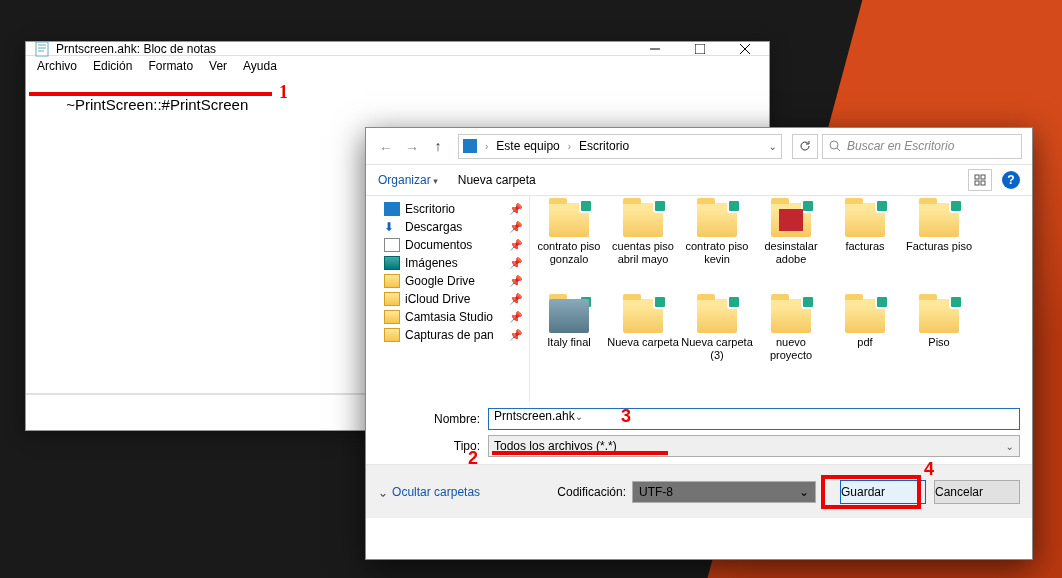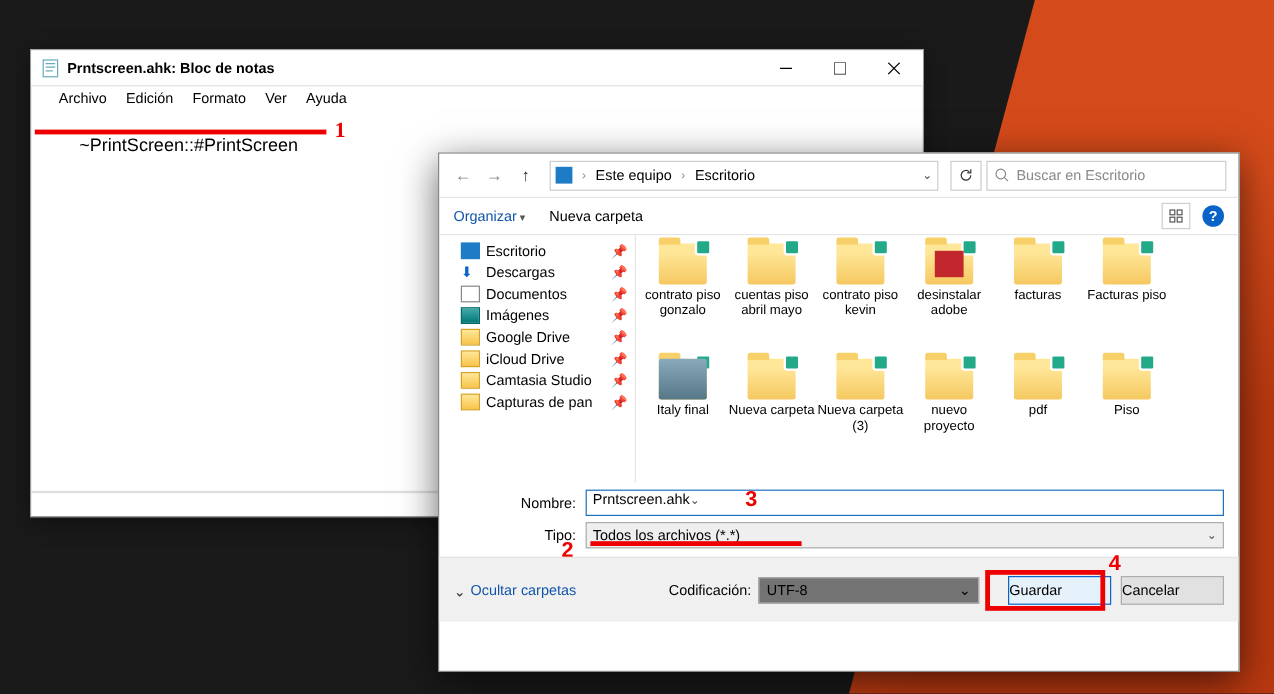--- a/index.html
+++ b/index.html
@@ -1,44 +1,44 @@
 <!DOCTYPE html>
 <html><head>
 <meta charset="utf-8">
 <style>
 * { box-sizing: border-box; margin: 0; padding: 0; font-family: "Segoe UI", Tahoma, sans-serif; }
 body { width: 1062px; height: 578px; background: #1a1a1a; position: relative; overflow: hidden; }
 .bg-accent { position: absolute; right: -120px; top: -100px; width: 400px; height: 800px; background: linear-gradient(135deg, #d44a1a 40%, #b83810 60%); transform: skewX(-15deg); }
 .notepad { position: absolute; left: 25px; top: 41px; width: 745px; height: 390px; background: #fff; border: 1px solid #999; box-shadow: 0 4px 18px rgba(0,0,0,.4); }
-.titlebar { height: 30px; background: #fff; display: flex; align-items: center; padding: 0 2px 0 8px; border-bottom: 1px solid #e0e0e0; font-weight: bold; }
+.titlebar { height: 14px; background: #fff; display: flex; align-items: center; padding: 0 2px 0 8px; border-bottom: 1px solid #e0e0e0; }
 .titlebar .icon-np { width: 16px; height: 16px; margin-right: 6px; }
 .titlebar .title { font-size: 12px; color: #000; flex: 1; }
 .winbtn { width: 45px; height: 29px; display: flex; align-items: center; justify-content: center; color: #333; }
 .winbtn svg { width: 10px; height: 10px; }
-.menubar { height: 20px; display: flex; align-items: center; padding: 0 16px; font-size: 12px; gap: 2px; }
+.menubar { height: 20px; display: flex; align-items: center; padding: 0 4px; font-size: 12px; gap: 2px; }
 .menubar span { padding: 2px 7px; color: #000; }
 .np-body { padding: 2px 4px; font-family: Consolas, monospace; font-size: 15px; white-space: pre; position: relative; height: 318px; border-bottom:1px solid #e0e0e0;}
 .np-text { display: inline; }
 .annot-under1 { position: absolute; left: 3px; top: 16px; width: 243px; height: 4px; background: #e00; }
 .annot-num1 { position: absolute; left: 253px; top: 6px; color: #e00; font-weight: bold; font-size: 18px; font-family:"Segoe UI"; }
 .statusbar { height: 20px; border-top: 1px solid #e0e0e0; display:flex; justify-content:flex-end; align-items:center; font-size:12px; padding-right:8px; color:#000;}
 .dialog { position: absolute; left: 365px; top: 127px; width: 668px; height: 433px; background: #fff; border: 1px solid #888; box-shadow: 0 8px 30px rgba(0,0,0,.6); }
 .dlg-title { height: 30px; display: flex; align-items: center; padding: 0 2px 0 8px; }
 .dlg-title .icon-np { width:16px; height:16px; margin-right:6px;}
 .dlg-title .t { font-size:12px; flex:1; }
 .nav-row { height: 36px; display:flex; align-items:center; padding: 0 10px; gap:4px; }
 .nav-arrows { display:flex; gap:6px; color:#888; }
 .nav-arrows span { width:20px; text-align:center; font-size:14px; }
 .nav-arrows .up { color:#333; }
 .addr-bar { flex:1; height:25px; border:1px solid #ccc; margin:0 6px; display:flex; align-items:center; padding:0 4px; font-size:12px; gap:4px; }
 .addr-pc { width:14px; height:14px; background:#1e7cc7; display:inline-block; }
 .addr-sep { color:#888; margin:0 4px; font-size:10px;}
 .addr-drop { margin-left:auto; color:#555; font-size:10px;}
 .refresh { width:26px; height:25px; border:1px solid #ccc; display:flex; align-items:center; justify-content:center; color:#444;}
-.search-box { width:200px; height:25px; border:1px solid #ccc; display:flex; align-items:center; padding:0 6px; color:#888; font-size:12px; gap:6px;}
+.search-box { width:200px; height:25px; border:1px solid #ccc; display:flex; align-items:center; padding:0 6px; color:#888; font-size:12px; gap:6px;font-style:italic;}
 .toolbar-row { height:32px; border-top:1px solid #e5e5e5; border-bottom:1px solid #e5e5e5; display:flex; align-items:center; padding:0 12px; font-size:12px;}
 .toolbar-row .org { color:#15a; }
 .toolbar-row .org::after { content:" ▾"; font-size:9px; color:#555;}
 .toolbar-row .newf { margin-left:20px; color:#000;}
 .toolbar-row .spacer { flex:1;}
 .view-btn { width:24px; height:22px; border:1px solid #ccc; margin-left:4px; display:flex; align-items:center; justify-content:center;}
 .help { width:18px; height:18px; border-radius:50%; background:#0a64c7; color:#fff; display:flex; align-items:center; justify-content:center; font-size:12px; margin-left:10px; font-weight:bold;}
 .content-row { display:flex; height:206px; }
 .tree { width:164px; border-right:1px solid #e5e5e5; overflow:hidden; padding:4px 0; font-size:12px;}
 .tree-item { display:flex; align-items:center; padding:2px 6px 2px 18px; gap:5px; white-space:nowrap;}

